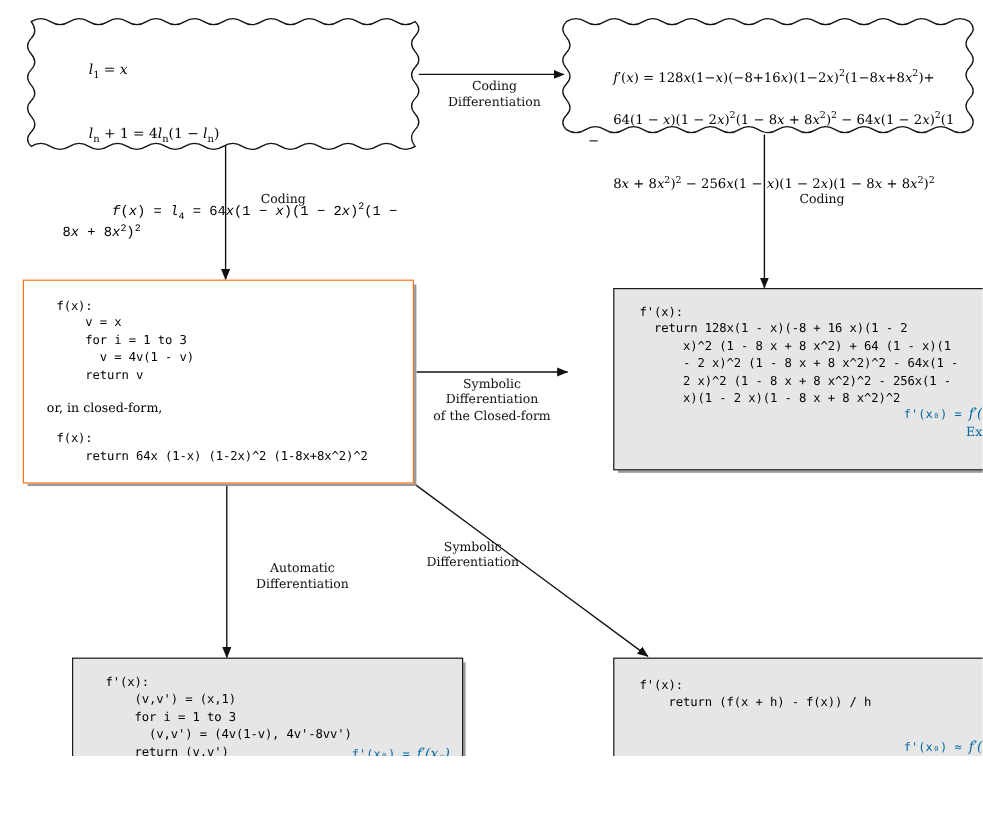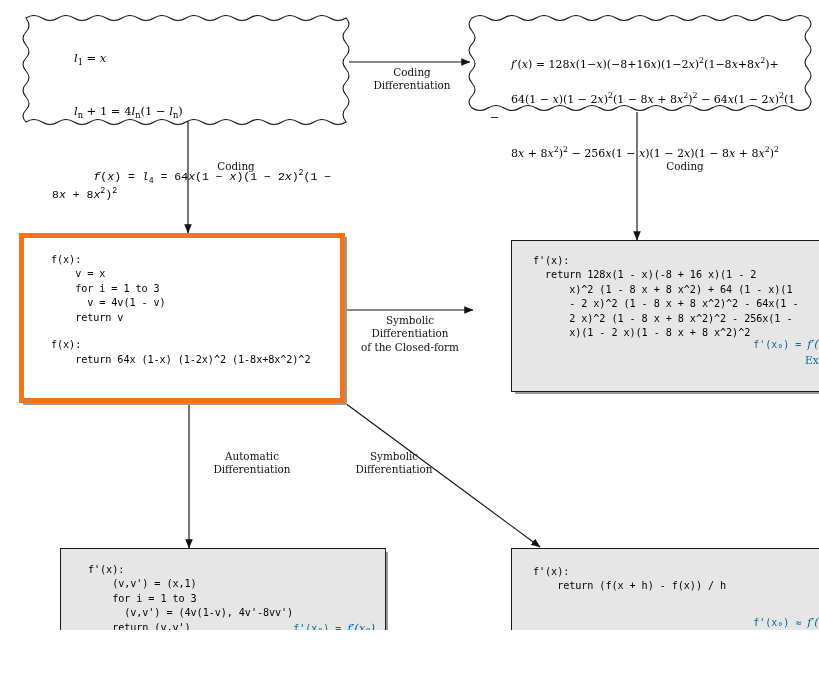--- a/index.html
+++ b/index.html
@@ -20,21 +20,21 @@
     overflow: hidden;
   }
 
   
   .box {
     position: absolute;
     box-sizing: border-box;
     background: #ffffff;
   }
   .box-plain {
-    border: 5px solid #f97316;
+    border: 1px solid #f97316;
     box-shadow: 3px 3px 0 -1px #9a9a9a;
   }
   .box-gray {
     background: #e6e6e6;
     border: 1px solid #1a1a1a;
     box-shadow: 3px 3px 0 -1px #9a9a9a;
     margin-left: 41px;
   }
   .box-cloud {
     border: none;
@@ -183,20 +183,21 @@
     </div>
 
   </div>
 
   <div class="box box-plain" style="left:19px; top:233px; width:326px; height:170px;">
     <div class="code" style="margin:15px 0 0 27px;">f(x):
     v = x
     for i = 1 to 3
       v = 4v(1 - v)
     return v</div>
+    <div class="prose" style="margin:13px 0 0 19px;">or, in closed-form,</div>
     <div class="code" style="margin:13px 0 0 27px;">f(x):
     return 64x (1-x) (1-2x)^2 (1-8x+8x^2)^2</div>
   </div>
 
   <div class="box box-gray" style="left:470px; top:240px; width:335px; height:152px;">
     <div class="code" style="margin:13px 0 0 21px;">f'(x):
   return 128x(1 - x)(-8 + 16 x)(1 - 2
       x)^2 (1 - 8 x + 8 x^2) + 64 (1 - x)(1
       - 2 x)^2 (1 - 8 x + 8 x^2)^2 - 64x(1 -
       2 x)^2 (1 - 8 x + 8 x^2)^2 - 256x(1 -
@@ -232,19 +233,19 @@
 Differentiation</div>
 
   <div class="arrow-label al-left" style="left:196px; top:160px; width:80px;">Coding</div>
 
   <div class="arrow-label al-left" style="left:645px; top:160px; width:80px;">Coding</div>
 
   <div class="arrow-label al-center" style="left:344px; top:314px; width:132px;">Symbolic
 Differentiation
 of the Closed-form</div>
 
-  <div class="arrow-label al-left" style="left:197px; top:450px; width:110px;">Automatic
+  <div class="arrow-label al-left" style="left:197px; top:468px; width:110px;">Automatic
 Differentiation</div>
 
   <div class="arrow-label al-left" style="left:339px; top:450px; width:110px;">Symbolic
 Differentiation</div>
 
 </div>
 
 </body></html>

